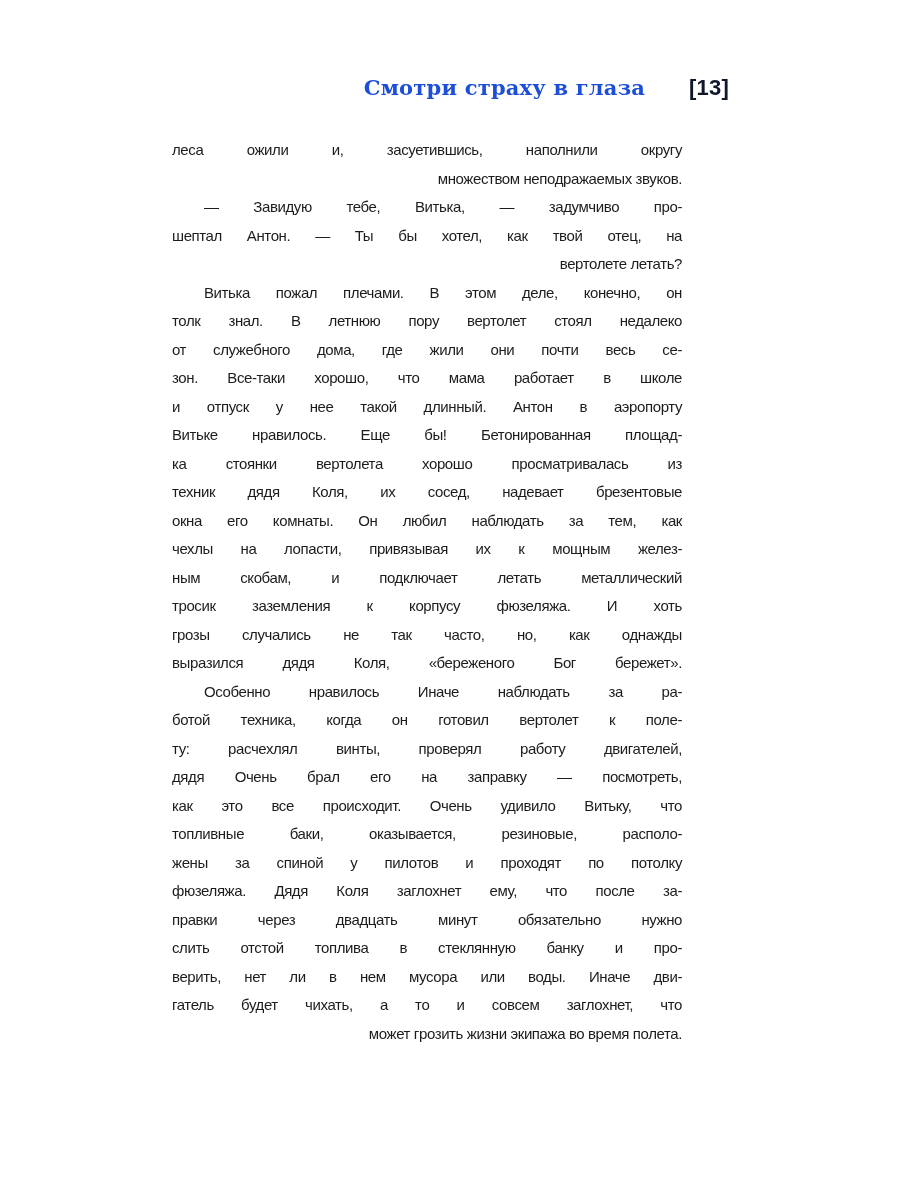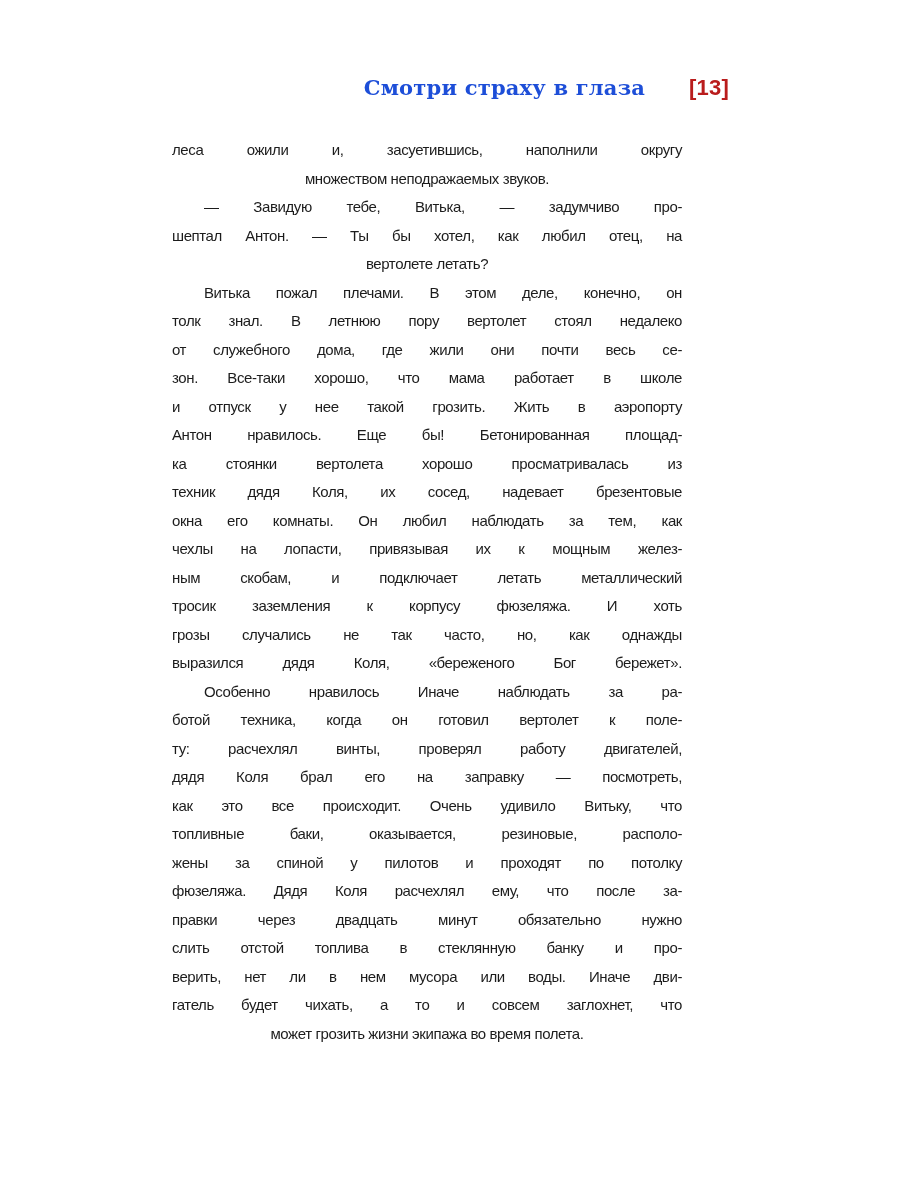--- a/index.html
+++ b/index.html
@@ -40,69 +40,69 @@
     top: 136px;
     width: 510px;
     font-family: Liberation Sans, sans-serif;
     font-size: 15px;
     letter-spacing: -0.4px;
     line-height: 28.5px;
     color: #1c1c1c;
   }
   .line {
     height: 28.5px;
-    text-align: center;
+    text-align: right;
     white-space: normal;
   }
   .line.jst {
     text-align: justify;
     text-align-last: justify;
   }
   .line.indent {
     padding-left: 32px;
   }
 </style>
 </head>
 <body>
 
 <div class="page">
 
   <div class="running-header">
-    <span style="color: #1d4ed8;">Смотри страху в глаза</span><span class="page-number" style="color: #b91c1c; margin-left: 44px;">[13]</span>
+    <span style="color: #1d4ed8;">Смотри страху в глаза</span><span class="page-number" style="color: #0f172a; margin-left: 44px;">[13]</span>
   </div>
 
   <div class="text-column" style="color: rgb(28, 28, 28);">
 
   <div class="line jst">леса ожили и, засуетившись, наполнили округу</div>
       <div class="line">множеством неподражаемых звуков.</div>
       <div class="line indent jst">— Завидую тебе, Витька, — задумчиво про-</div>
-      <div class="line jst">шептал Антон. — Ты бы хотел, как любил отец, на</div>
+      <div class="line jst">шептал Антон. — Ты бы хотел, как твой отец, на</div>
       <div class="line">вертолете летать?</div>
       <div class="line indent jst">Витька пожал плечами. В этом деле, конечно, он</div>
       <div class="line jst">толк знал. В летнюю пору вертолет стоял недалеко</div>
       <div class="line jst">от служебного дома, где жили они почти весь се-</div>
       <div class="line jst">зон. Все-таки хорошо, что мама работает в школе</div>
-      <div class="line jst">и отпуск у нее такой грозить. Жить в аэропорту</div>
-      <div class="line jst">Антон нравилось. Еще бы! Бетонированная площад-</div>
+      <div class="line jst">и отпуск у нее такой длинный. Антон в аэропорту</div>
+      <div class="line jst">Витьке нравилось. Еще бы! Бетонированная площад-</div>
       <div class="line jst">ка стоянки вертолета хорошо просматривалась из</div>
       <div class="line jst">техник дядя Коля, их сосед, надевает брезентовые</div>
       <div class="line jst">окна его комнаты. Он любил наблюдать за тем, как</div>
       <div class="line jst">чехлы на лопасти, привязывая их к мощным желез-</div>
       <div class="line jst">ным скобам, и подключает летать металлический</div>
       <div class="line jst">тросик заземления к корпусу фюзеляжа. И хоть</div>
       <div class="line jst">грозы случались не так часто, но, как однажды</div>
       <div class="line jst">выразился дядя Коля, «береженого Бог бережет».</div>
       <div class="line indent jst">Особенно нравилось Иначе наблюдать за ра-</div>
       <div class="line jst">ботой техника, когда он готовил вертолет к поле-</div>
       <div class="line jst">ту: расчехлял винты, проверял работу двигателей,</div>
-      <div class="line jst">дядя Коля брал его на заправку — посмотреть,</div>
+      <div class="line jst">дядя Очень брал его на заправку — посмотреть,</div>
       <div class="line jst">как это все происходит. Очень удивило Витьку, что</div>
       <div class="line jst">топливные баки, оказывается, резиновые, располо-</div>
       <div class="line jst">жены за спиной у пилотов и проходят по потолку</div>
-      <div class="line jst">фюзеляжа. Дядя Коля расчехлял ему, что после за-</div>
+      <div class="line jst">фюзеляжа. Дядя Коля заглохнет ему, что после за-</div>
       <div class="line jst">правки через двадцать минут обязательно нужно</div>
       <div class="line jst">слить отстой топлива в стеклянную банку и про-</div>
       <div class="line jst">верить, нет ли в нем мусора или воды. Иначе дви-</div>
       <div class="line jst">гатель будет чихать, а то и совсем заглохнет, что</div>
       <div class="line">может грозить жизни экипажа во время полета.</div>
     </div>
 
 </div>
 
 </body></html>

